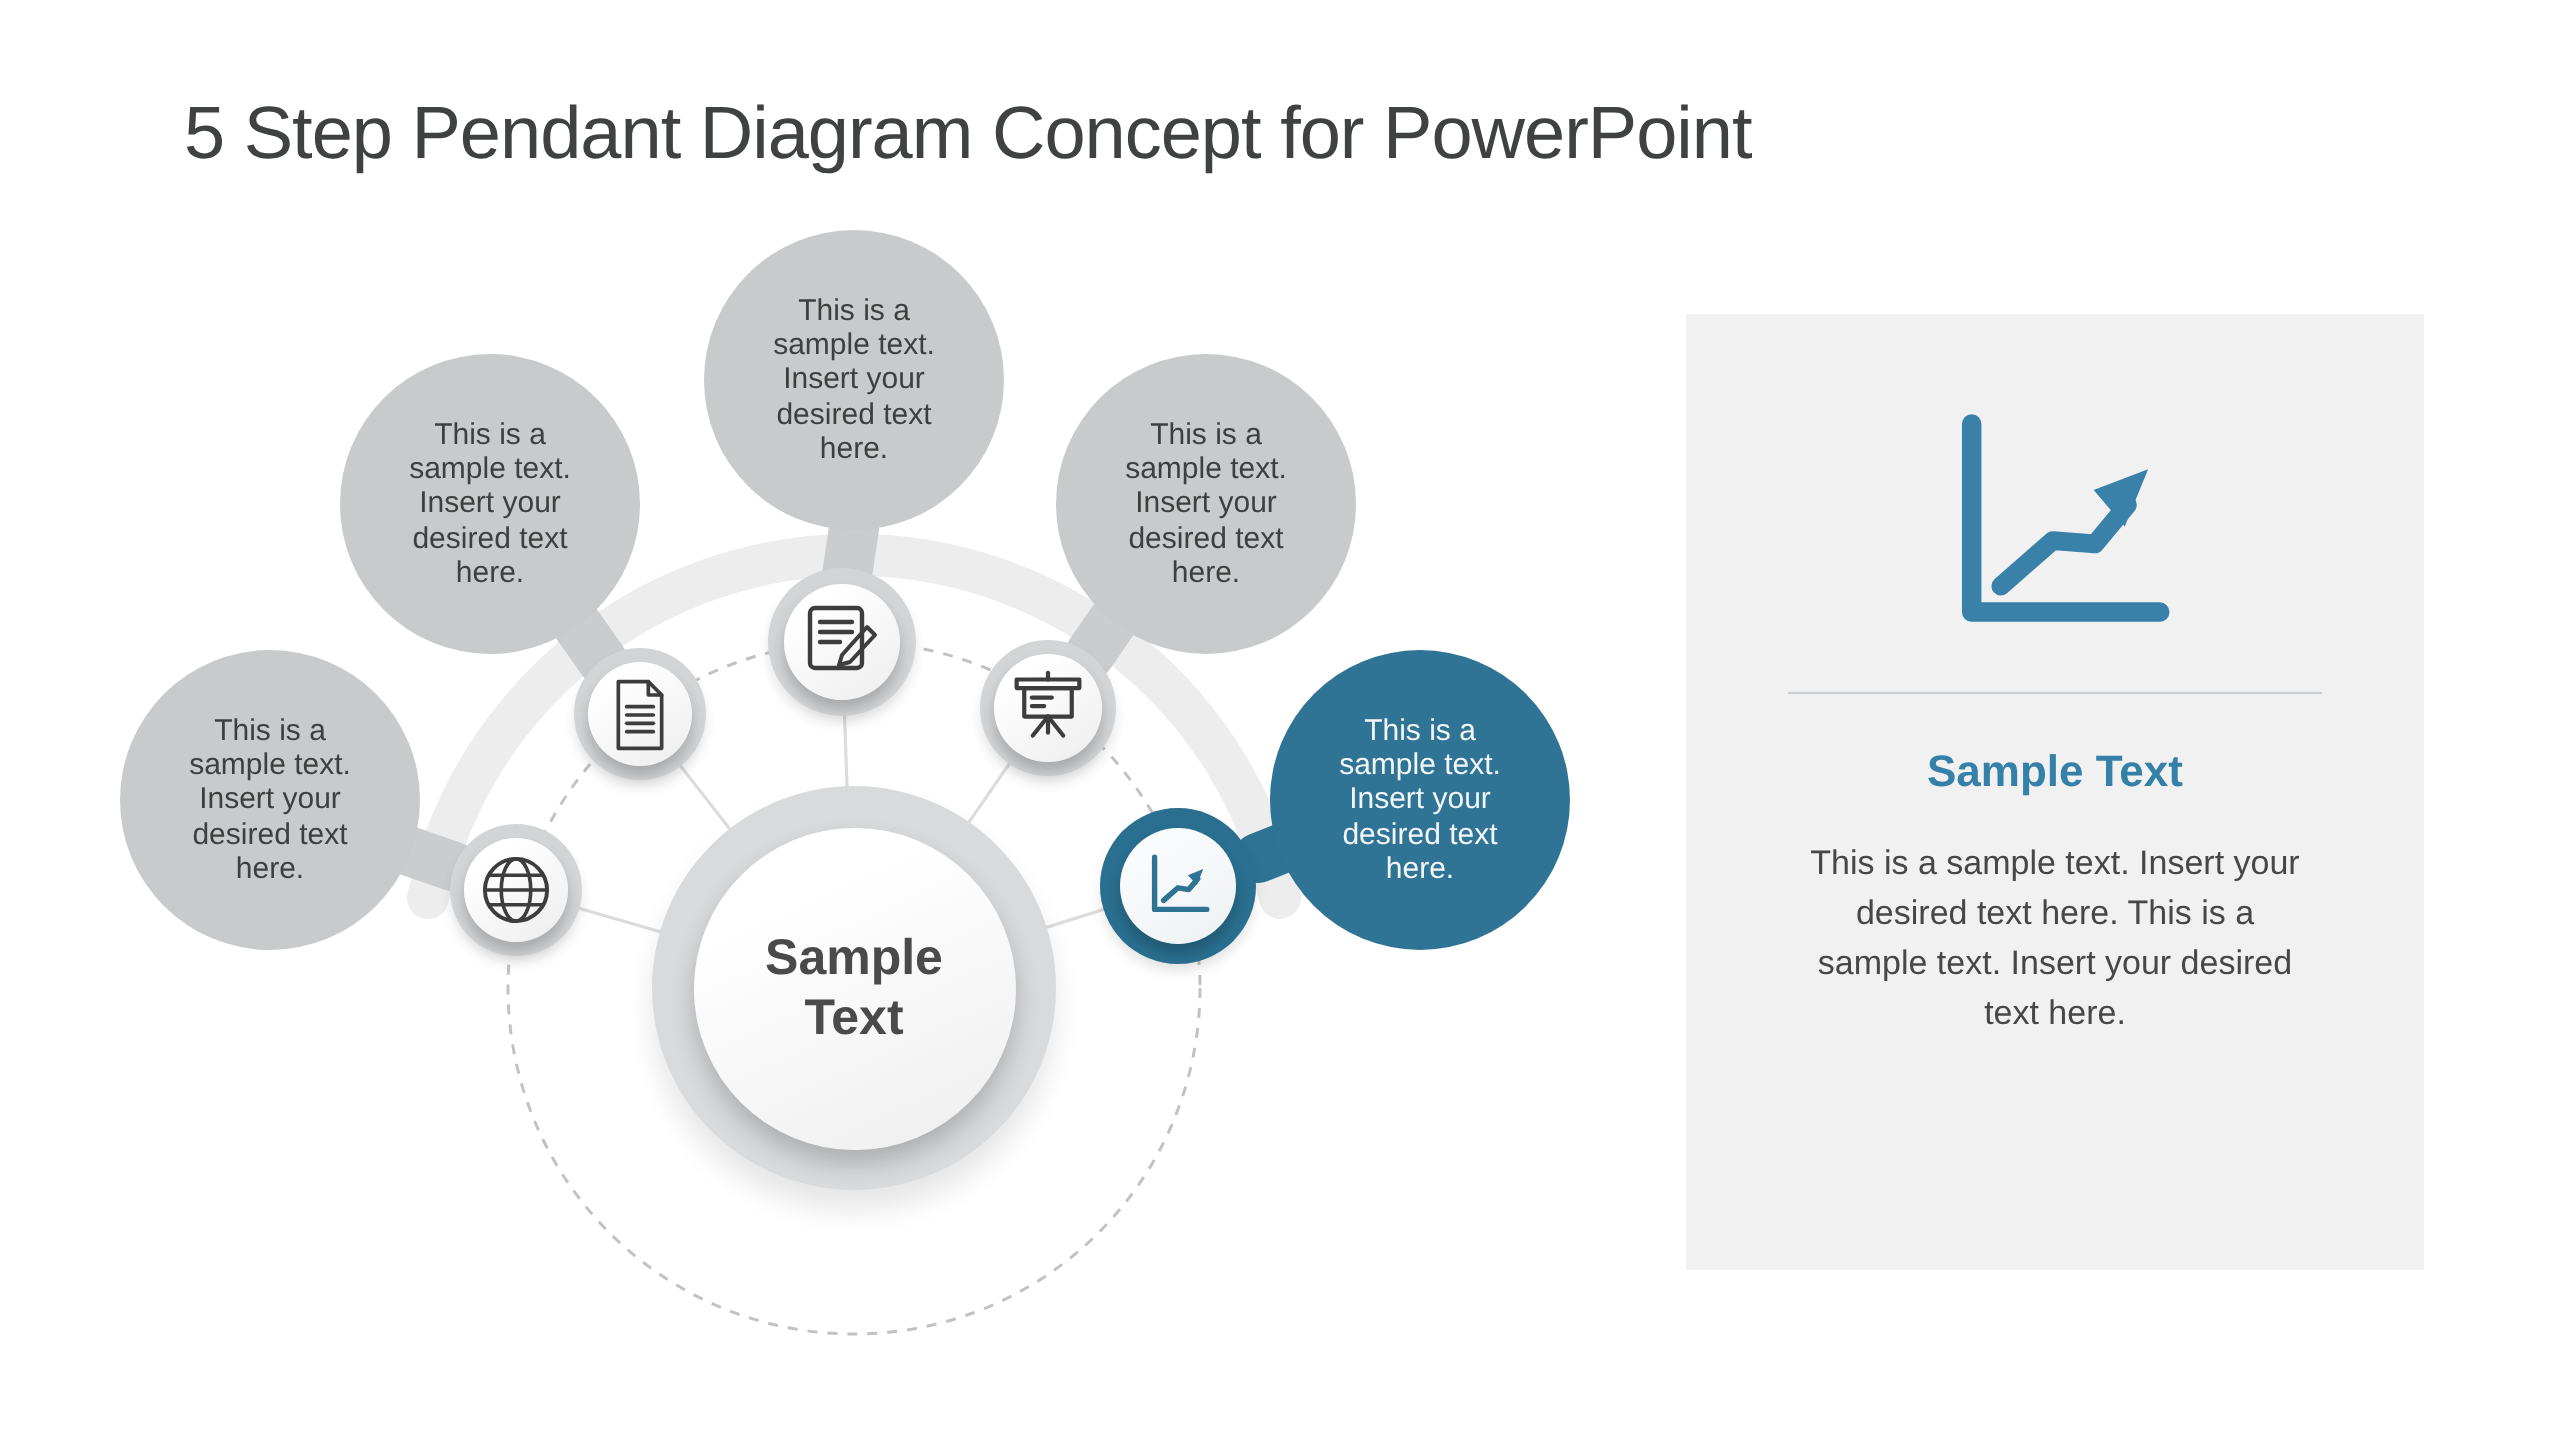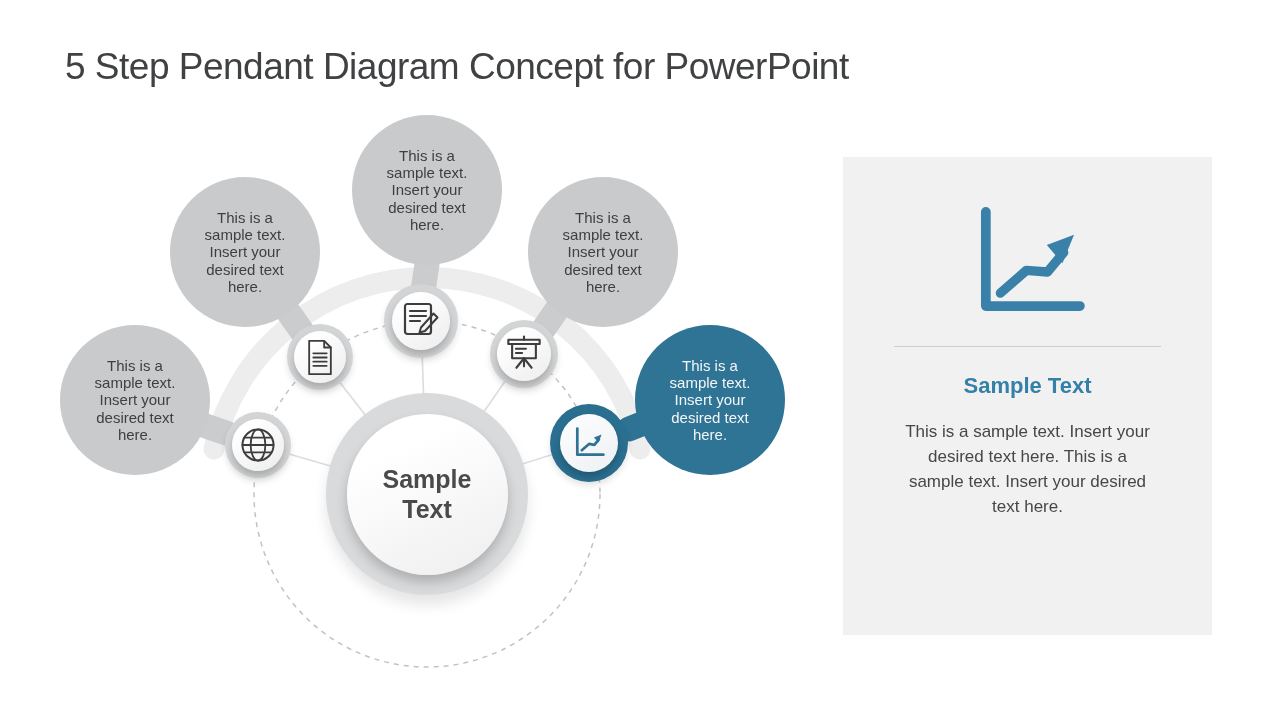--- a/index.html
+++ b/index.html
@@ -1,19 +1,19 @@
 <!DOCTYPE html>
 <html><head>
 <meta charset="utf-8">
 <style>
   * { margin:0; padding:0; box-sizing:border-box; }
   html,body { width:1280px; height:720px; background:#ffffff; font-family:"Liberation Sans", sans-serif; overflow:hidden; }
   .slide { position:relative; width:1280px; height:720px; background:#ffffff; }
 
-  .title { position:absolute; left:65px; top:46px; font-size:37px; letter-spacing:-0.5px; color:#3f4143; font-weight:400; white-space:nowrap; }
+  .title { position:absolute; left:92px; top:46px; font-size:37px; letter-spacing:-0.5px; color:#3f4143; font-weight:400; white-space:nowrap; }
 
   svg.underlay { position:absolute; left:0; top:0; }
 
   
   .bubble { position:absolute; width:150px; height:150px; border-radius:50%; display:flex; align-items:center; justify-content:center; text-align:center; }
   .bubble.gray { background:#c9cacb; }
   .bubble.blue { background:#2f7494; }
   .bubble .txt { width:102px; font-size:15px; line-height:1.14; color:#3f3f3f; }
   .bubble.blue .txt { color:#f2f6f8; }
 

